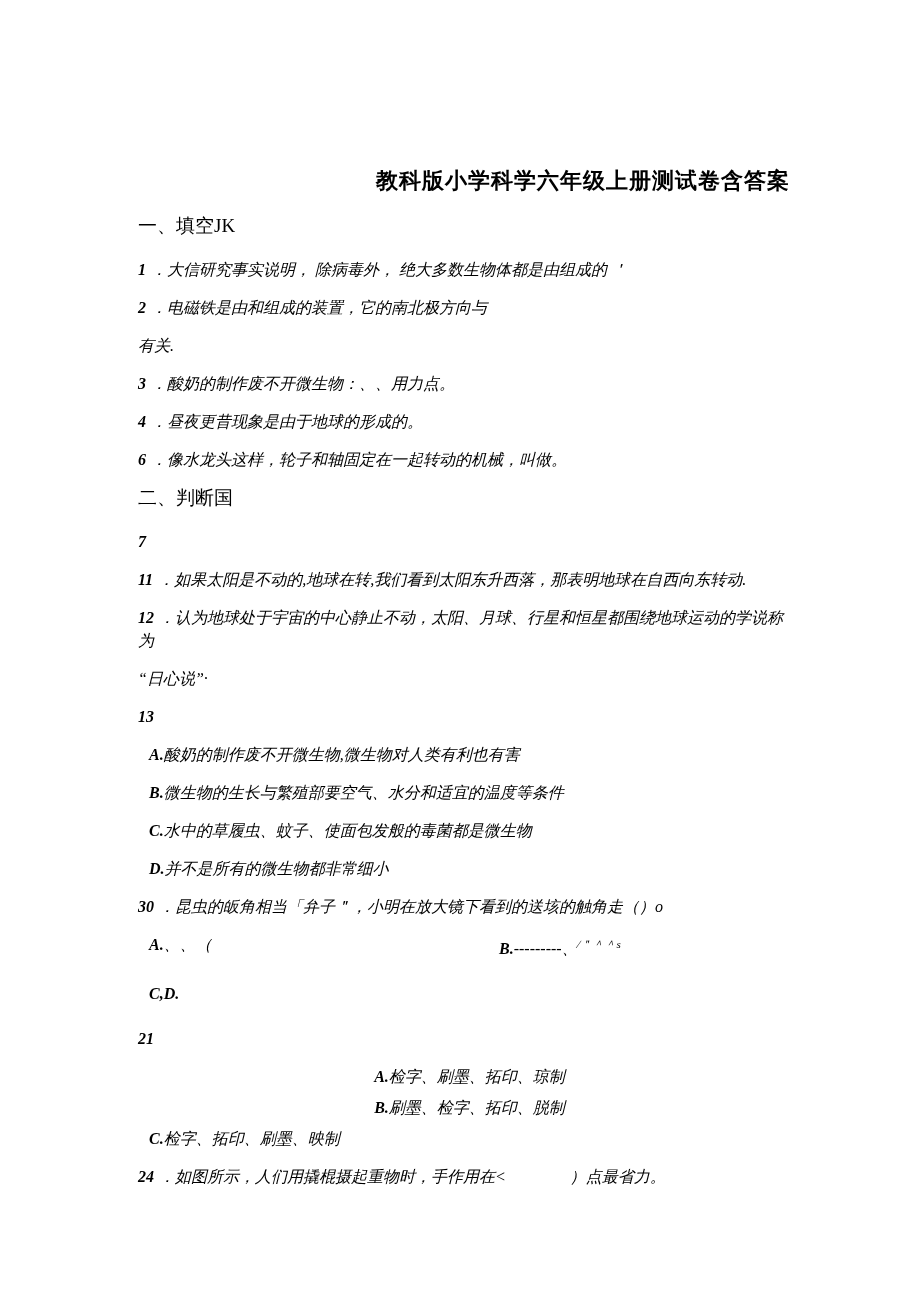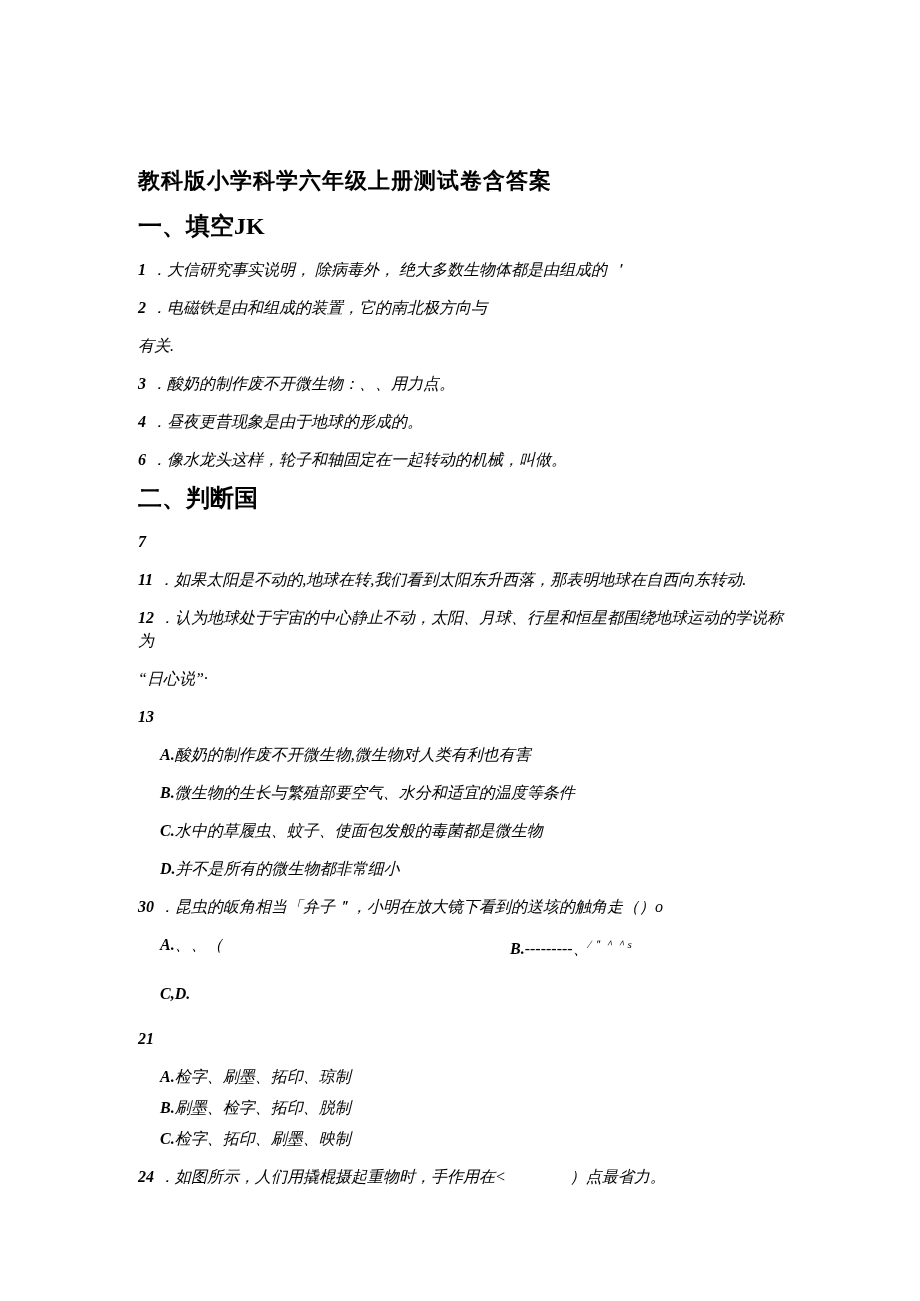--- a/index.html
+++ b/index.html
@@ -4,33 +4,33 @@
 <style>
   * { box-sizing: border-box; }
   html, body { margin: 0; padding: 0; background: #ffffff; }
   body {
     width: 920px; height: 1301px;
     font-family: "Liberation Serif", "DejaVu Serif", serif;
     color: #000;
   }
   .page { width: 920px; height: 1301px; padding: 166px 130px 40px 138px; overflow: hidden; }
   .title {
-    font-size: 22px; font-weight: bold; text-align: left;
+    font-size: 22px; font-weight: bold; text-align: right;
     margin: 0 0 18px 0; letter-spacing: 1px;
   }
   .section {
-    font-size: 24px; font-weight: bold;
+    font-size: 19px; font-weight: normal;
     margin: 0 0 20px 0; line-height: 24px;
   }
   .q { font-size: 16px; line-height: 23px; margin: 0 0 15px 0; font-style: italic; }
   .num { font-weight: bold; margin-right: 5px; }
-  .opt { margin-left: 22px; }
+  .opt { margin-left: 11px; }
   .optl { font-weight: bold; }
   .mb-lg { margin-bottom: 22px; }
-  .tight { margin-bottom: 8px; }
+  .tight { margin-bottom: 8px; text-align: center; }
   .row20 { display: flex; }
   .row20 .cell-a { width: 350px; }
   .sup { font-size: 11px; vertical-align: super; letter-spacing: 1px; }
 </style>
 </head>
 <body>
 
 <div class="page">
 
   <h1 class="title">教科版小学科学六年级上册测试卷含答案</h1>

